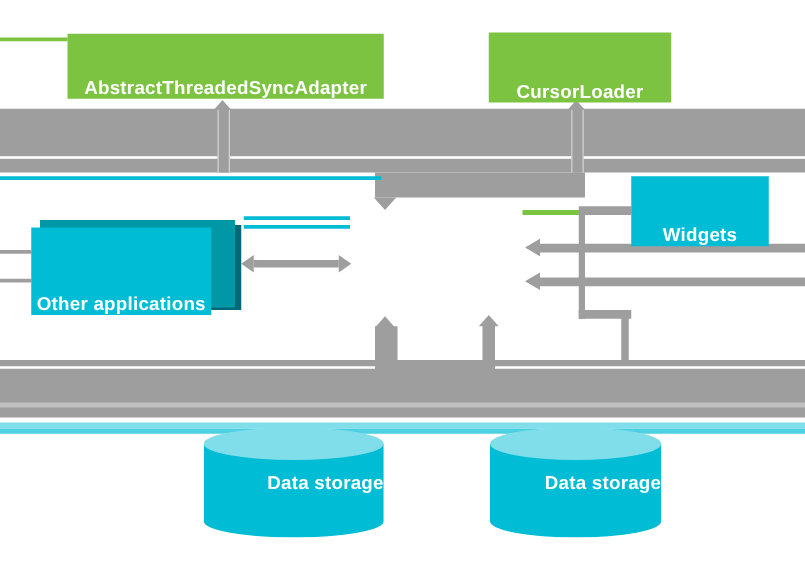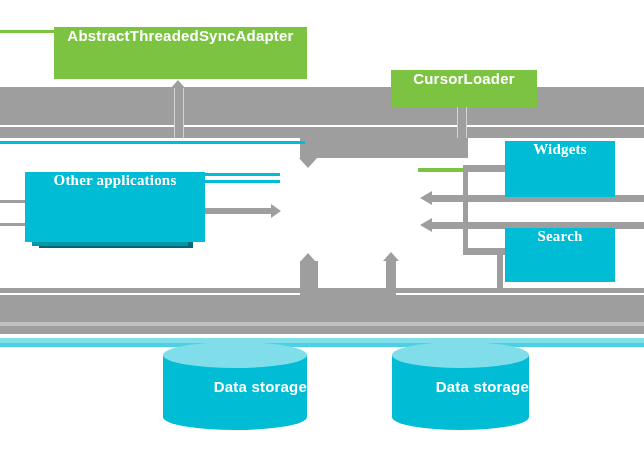--- a/index.html
+++ b/index.html
@@ -2,26 +2,26 @@
 <html style="--green: #7CC342; --cyan: #00BCD4; --cyan_mid: #0097A7; --cyan_dark: #006978; --cyan_light: #80DEEA; --cyan_soft: #4DD0E1; --gray: #9E9E9E; --text: #FFFFFF;"><head>
 <meta charset="utf-8">
 <style>
   html,body{margin:0;padding:0;background:#fff;}
   #stage{
     position:relative;width:644px;height:450px;overflow:hidden;background:#fff;
     font-family:"Liberation Sans","DejaVu Sans",sans-serif;
   }
   .abs{position:absolute;}
   .node{
-    position:absolute;display:flex;align-items:flex-start;justify-content:center;
+    position:absolute;display:flex;align-items:flex-end;justify-content:center;
     color:var(--text);font-size:15px;font-weight:bold;letter-spacing:.2px;
     text-align:center;z-index:10;
   }
   .green{background:var(--green);}
-  .cyan{background:var(--cyan);font-family:Liberation Serif, serif;}
+  .cyan{background:var(--cyan);}
   .gray{background:var(--gray);z-index:1;}
   .whiteline{background:#fff;z-index:2;}
   .lightstrip{background:rgba(255,255,255,.35);z-index:2;}
   .greenline{background:var(--green);z-index:1;}
   .cyanline{background:var(--cyan);z-index:1;}
   .tri{position:absolute;width:0;height:0;z-index:3;}
   .col{position:absolute;background:var(--gray);border-left:1px solid rgba(255,255,255,.55);
        border-right:1px solid rgba(255,255,255,.55);z-index:2;}
   .stack2{background:var(--cyan_mid);z-index:8;}
   .stack3{background:var(--cyan_dark);z-index:7;}
@@ -81,36 +81,33 @@
   <div class="abs whiteline" style="left:0;top:293px;width:300px;height:2px;"></div>
   <div class="abs whiteline" style="left:396px;top:293px;width:248px;height:2px;"></div>
   <div class="abs lightstrip" style="left:0;top:322px;width:644px;height:4px;"></div>
 
   <div class="abs" style="left:0;top:338px;width:644px;height:5px;background:var(--cyan_light);z-index:4;"></div>
   <div class="abs" style="left:0;top:343px;width:644px;height:4px;background:var(--cyan_soft);z-index:4;"></div>
 
   <div class="node green" style="left:54px;top:27px;width:253px;height:52px;">
     <span>AbstractThreadedSyncAdapter</span>
   </div>
-  <div class="node green" style="left:391px;top:26px;width:146px;height:37px;margin-top:44px;">
+  <div class="node green" style="left:391px;top:26px;width:146px;height:56px;">
     <span>CursorLoader</span>
   </div>
 
   <div class="abs stack3" style="left:39px;top:180px;width:154px;height:68px;"></div>
   <div class="abs stack2" style="left:32px;top:176px;width:156px;height:70px;"></div>
-  <div class="node cyan" style="left:25px;top:172px;width:180px;height:70px;">
+  <div class="node cyan" style="left:25px;top:182px;width:144px;height:70px;">
     <span>Other applications</span>
   </div>
 
 
   <div class="node cyan" style="left:505px;top:141px;width:110px;height:56px;">
     <span>Widgets</span>
-  </div>
-  <div class="node cyan" style="left:505px;top:228px;width:110px;height:54px;">
-    <span>Search</span>
   </div>
 
   <div class="cylinder" style="left:163px;top:342px;width:144px;height:88px;">
     <svg width="144" height="88" viewBox="0 0 144 88">
       <path class="cyl-body" d="M0,13 v62 a72,13 0 0 0 144,0 v-62 z"></path>
       <ellipse class="cyl-top" cx="72" cy="13" rx="72" ry="13"></ellipse>
     </svg>
     <div class="cyl-label">Data storage</div>
   </div>
   <div class="cylinder" style="left:392px;top:342px;width:137px;height:88px;">

